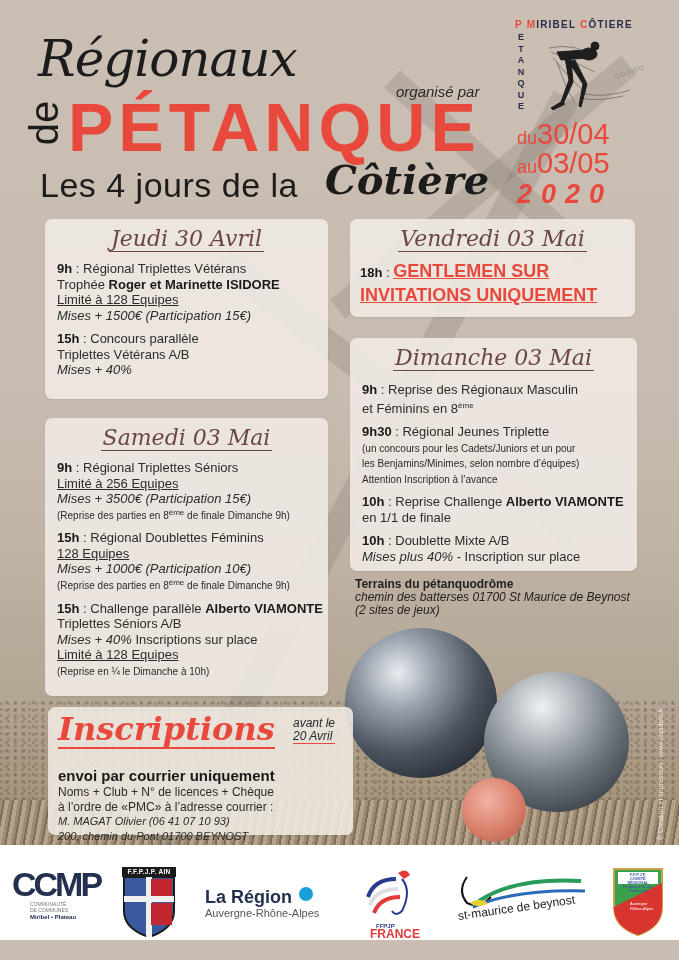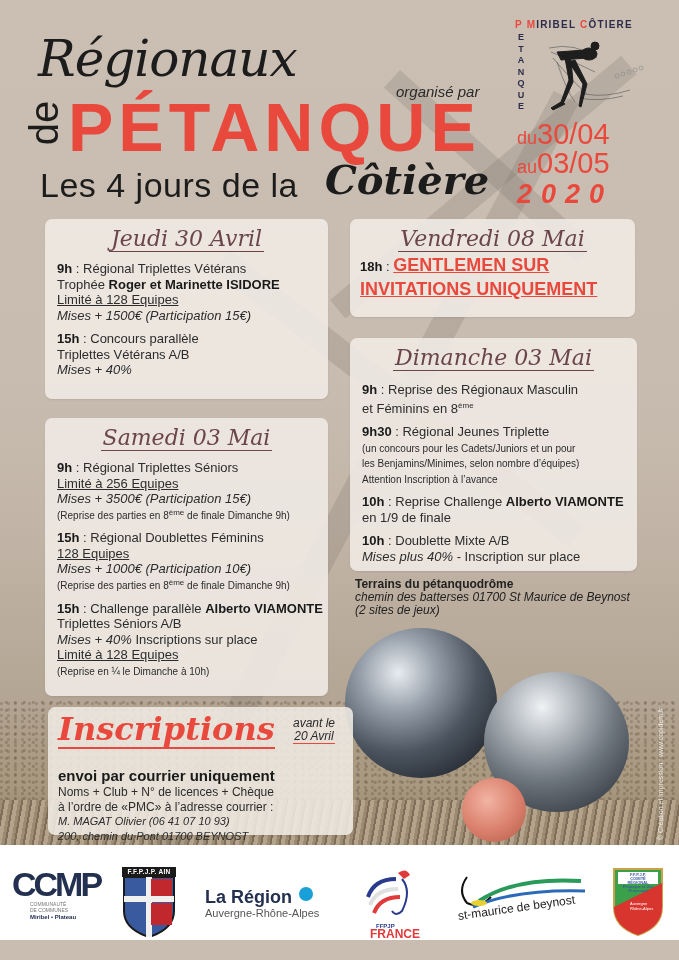--- a/index.html
+++ b/index.html
@@ -41,21 +41,21 @@
   .ev .i{font-style:italic}
   .ev .s{font-size:10px;line-height:12px}
   .ev sup{font-size:8px}
   .gap{height:8px}
   .red-ul{color:#e9493d;font-weight:700;text-decoration:underline;font-size:18px;line-height:24px;font-family:"Liberation Sans",sans-serif}
   .venue{position:absolute;left:355px;top:578px;font-size:12px;line-height:13px;color:#222;width:318px}
   .venue .t{font-weight:700}
   .venue .a{font-style:italic}
   .venue .b{font-style:italic;text-align:left;padding-right:8px}
   .insc-title{font-family:"DejaVu Serif",serif;font-style:italic;font-weight:700;font-size:32px;color:#e9493d;border-bottom:2px solid #e9493d;display:inline-block;line-height:36px}
-  .insc-date{position:absolute;right:18px;top:10px;font-style:italic;font-size:12px;line-height:13px;text-align:center;border-bottom:1px solid #e9493d;color:#2a2a2a}
+  .insc-date{position:absolute;right:18px;top:10px;font-style:italic;font-size:12px;line-height:13px;text-align:left;border-bottom:1px solid #e9493d;color:#2a2a2a}
   .ball{position:absolute;border-radius:50%}
   .credit{position:absolute;left:657px;top:840px;transform:rotate(-90deg);transform-origin:left top;font-size:7px;color:rgba(255,255,255,.8);white-space:nowrap}
   
   .footer{position:absolute;left:0;top:845px;width:679px;height:95px;background:#ffffff}
   .logo{position:absolute}
 </style>
 </head>
 <body>
 
 <div class="bg"></div>
@@ -125,22 +125,22 @@
   </div>
   <div class="gap"></div>
   <div class="ev">
     <b>15h</b><span> : </span><span>Concours parallèle</span><br>
     <span>Triplettes Vétérans A/B</span><br>
     <span class="i">Mises + 40%</span>
   </div>
 </div>
 
 <div class="card" style="left:350px;top:219px;width:285px;height:98px;padding:6px 0 0 10px">
-  <h2 style="margin-right:10px"><span>Vendredi 08 Mai</span></h2>
-  <div class="ev" style="">
+  <h2 style="margin-right:10px"><span>Vendredi 03 Mai</span></h2>
+  <div class="ev" style="margin-top:6px">
     <b>18h</b><span> : </span><span class="red-ul">GENTLEMEN SUR</span><br>
     <span class="red-ul">INVITATIONS UNIQUEMENT</span>
   </div>
 </div>
 
 <div class="card" style="left:350px;top:338px;width:287px;height:233px;padding:6px 0 0 12px">
   <h2 style="margin-right:12px"><span>Dimanche 03 Mai</span></h2>
   <div class="ev" style="margin-top:10px">
     <b>9h</b><span> : </span><span>Reprise des Régionaux Masculin</span><br>
     <span>et Féminins en 8</span><sup>ème</sup>
@@ -148,21 +148,21 @@
   <div class="gap"></div>
   <div class="ev">
     <b>9h30</b><span> : </span><span>Régional Jeunes  Triplette</span><br>
     <span class="s">(un concours pour les Cadets/Juniors et un pour</span><br>
     <span class="s">les Benjamins/Minimes, selon nombre d’équipes)</span><br>
     <span class="s">Attention Inscription à l’avance</span>
   </div>
   <div class="gap"></div>
   <div class="ev">
     <b>10h</b><span> : </span><span>Reprise Challenge </span><b>Alberto VIAMONTE</b><br>
-    <span>en 1/9 de finale</span>
+    <span>en 1/1 de finale</span>
   </div>
   <div class="gap"></div>
   <div class="ev">
     <b>10h</b><span> : </span><span>Doublette Mixte A/B</span><br>
     <span class="i">Mises plus 40%</span><span> - Inscription sur place</span>
   </div>
 </div>
 
 <div class="venue">
   <div class="t">Terrains du pétanquodrôme</div>

